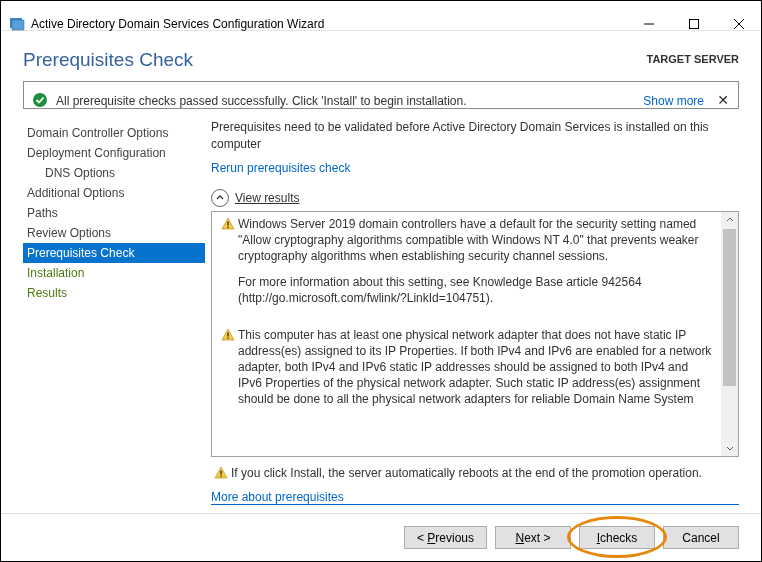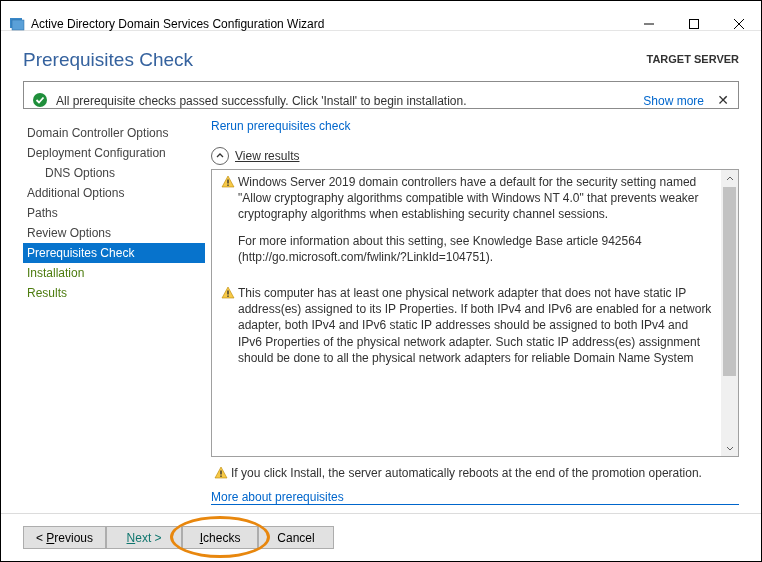--- a/index.html
+++ b/index.html
@@ -36,23 +36,23 @@
 .scrollbar { position: absolute; top: 0; right: 0; width: 17px; height: 100%; background: #f0f0f0; display: flex; flex-direction: column; }
 .sb-btn { height: 17px; background: #f0f0f0; display:flex; align-items:center; justify-content:center; cursor:pointer; }
 .sb-track { flex:1; background: #f0f0f0; position:relative; }
 .sb-thumb { position:absolute; left:2px; right:2px; top:0; height:75%; background:#c2c2c2; }
 .warn-item { display: flex; margin-bottom: 10px; font-size: 12px; line-height: 1.35; }
 .warn-icon { width: 20px; flex-shrink: 0; display:flex; justify-content:center; padding-top:1px; }
 .warn-text { flex: 1; color: #323232; }
 .warn-text p { margin-bottom: 10px; }
 .footer-warn { display: flex; align-items: flex-end; margin: 8px 0 6px 0; font-size: 12px; }
 .more-link { color: #0066cc; border-bottom: 1px solid #0066cc; display: inline-block; margin: 4px 0 8px 0; cursor:pointer; font-size:12px; }
-.button-row { border-top: 1px solid #dcdcdc; padding: 12px 22px; display: flex; gap: 0; }
+.button-row { border-top: 1px solid #dcdcdc; padding: 12px 22px; display: flex; justify-content: flex-end; gap: 8px; }
 .btn { min-width: 76px; height: 23px; border: 1px solid #adadad; background: #e1e1e1; font-size: 12px; cursor: pointer; padding: 0 12px; }
-.btn:disabled { color: #0f766e; cursor: default; }
+.btn:disabled { color: #000000; cursor: default; }
 .btn u { text-decoration: underline; }
 .install-wrap { position: relative; display:inline-block; }
 .install-ring { position: absolute; left: -12px; top: -10px; width: 100px; height: 42px; border: 3px solid #e8870e; border-radius: 50%; pointer-events: none; }
 svg { display:block; }
 </style>
 </head>
 <body>
 
 <div class="window">
 
@@ -110,20 +110,21 @@
         <div class="side-item indent">DNS Options</div>
         <div class="side-item">Additional Options</div>
         <div class="side-item">Paths</div>
         <div class="side-item">Review Options</div>
         <div class="side-item active">Prerequisites Check</div>
         <div class="side-item disabled">Installation</div>
         <div class="side-item disabled">Results</div>
       </div>
 
       <div class="main-pane">
+        <div class="intro">Prerequisites need to be validated before Active Directory Domain Services is installed on this computer</div>
         <div class="link">Rerun prerequisites check</div>
 
         <div class="view-results-row">
           <span class="chev">
               <svg width="8" height="8" viewBox="0 0 8 8">
                 <path d="M1 5 L4 2 L7 5" stroke="#333" stroke-width="1.3" fill="none"></path>
               </svg>
             </span>
           <span class="view-results-label">View results</span>
         </div>

